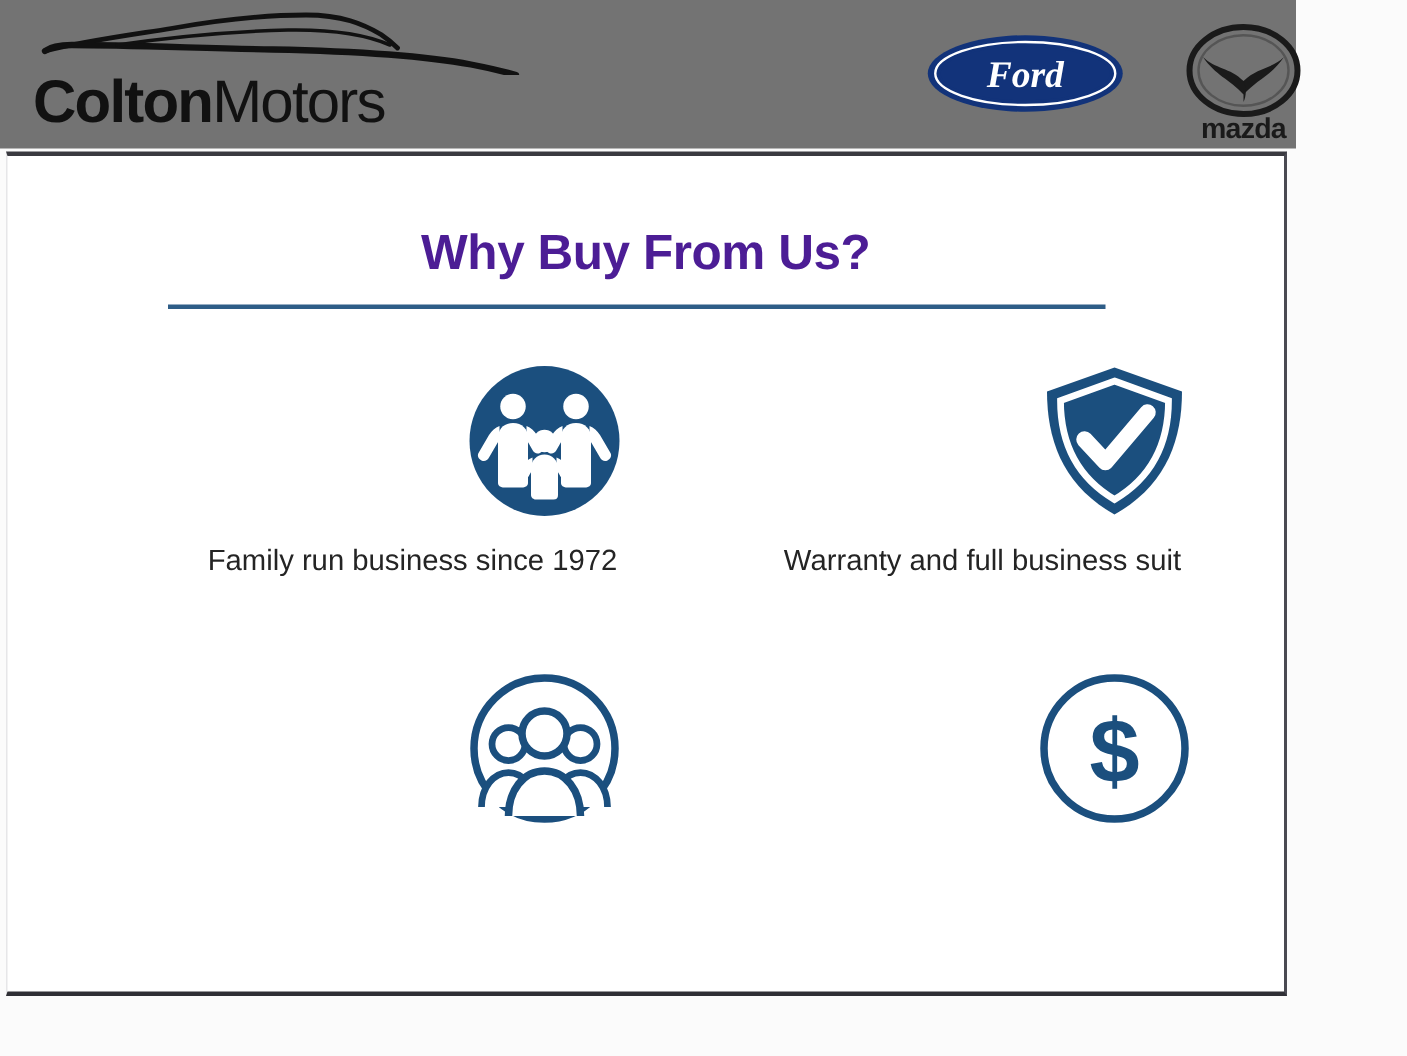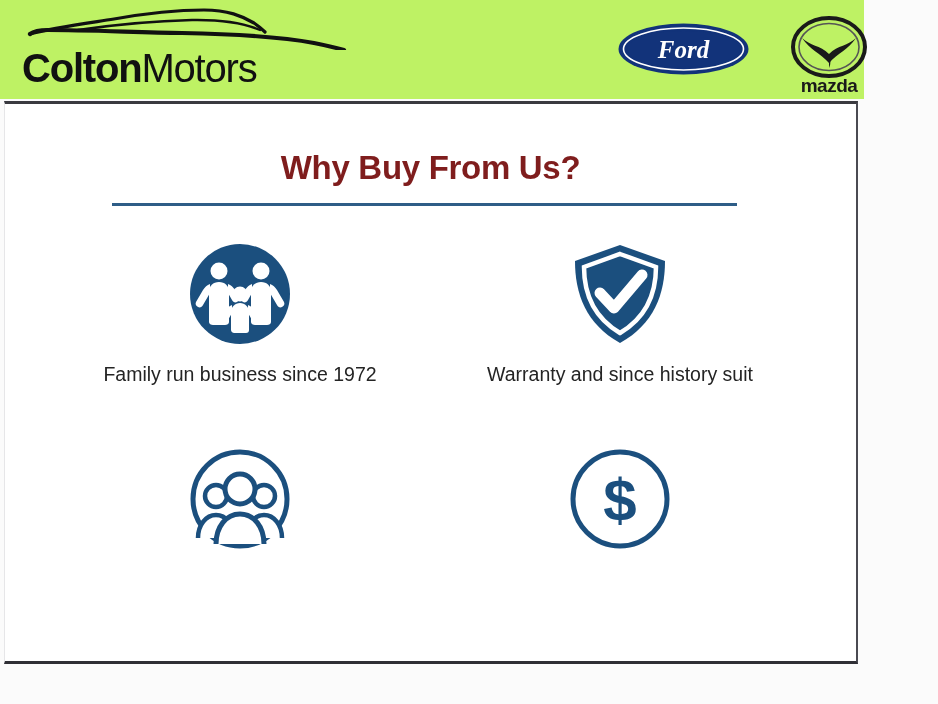--- a/index.html
+++ b/index.html
@@ -20,21 +20,21 @@
     background: #fbfbfb;
   }
 
   
   .header {
     position: absolute;
     left: 0;
     top: 0;
     width: 864px;
     height: 99px;
-    background: #bef264;
+    background: #737373;
   }
   .brand-logo {
     position: absolute;
     left: 22px;
     top: 6px;
     width: 330px;
     height: 88px;
   }
   .brand-car {
     position: absolute;
@@ -93,21 +93,21 @@
   }
 
   .card-title {
     position: absolute;
     left: 0;
     top: 45px;
     width: 100%;
     text-align: center;
     font-size: 33px;
     font-weight: 700;
-    color: #7f1d1d;
+    color: #4c1d95;
     letter-spacing: -0.3px;
   }
   .title-divider {
     position: absolute;
     left: 107px;
     top: 99px;
     width: 625px;
     height: 3px;
     background: #2e5d87;
   }
@@ -121,21 +121,21 @@
     height: 410px;
     display: grid;
     grid-template-columns: 1fr 1fr;
     grid-template-rows: 1fr 1fr;
     column-gap: 30px;
     row-gap: 0px;
   }
   .feature {
     display: flex;
     flex-direction: column;
-    align-items: center;
+    align-items: flex-end;
     justify-content: flex-start;
     padding-top: 8px;
   }
   .feature-icon {
     width: 104px;
     height: 104px;
     display: flex;
     align-items: center;
     justify-content: center;
   }
@@ -219,21 +219,21 @@
 
       <div class="feature">
         <div class="feature-icon">
           <svg viewBox="0 0 104 104" width="104" height="104">
             <path d="M52 3 L97 19 C97 52 86 82 52 101 C18 82 7 52 7 19 Z" fill="#1b4f7e"></path>
             <path d="M52 12 L88 25 C88 51 79 75 52 91 C25 75 16 51 16 25 Z" fill="none" stroke="#ffffff" stroke-width="4.5"></path>
             <path d="M32 51 L46 66 L74 33" fill="none" stroke="#ffffff" stroke-width="11" stroke-linecap="round" stroke-linejoin="round"></path>
           </svg>
         </div>
         <div class="feature-label">
-          <span>Warranty and since history</span>
+          <span>Warranty and full business</span>
           <span>suit</span>
         </div>
       </div>
 
       <div class="feature">
         <div class="feature-icon">
           <svg viewBox="0 0 104 104" width="104" height="104">
             <circle cx="52" cy="52" r="47" fill="none" stroke="#1b4f7e" stroke-width="5"></circle>
             <circle cx="28" cy="49" r="11" fill="#ffffff" stroke="#1b4f7e" stroke-width="4.5"></circle>
             <path d="M10 91 c0-13 8-23 18-23 c10 0 18 10 18 23" fill="#ffffff" stroke="#1b4f7e" stroke-width="4.5" stroke-linejoin="round"></path>

